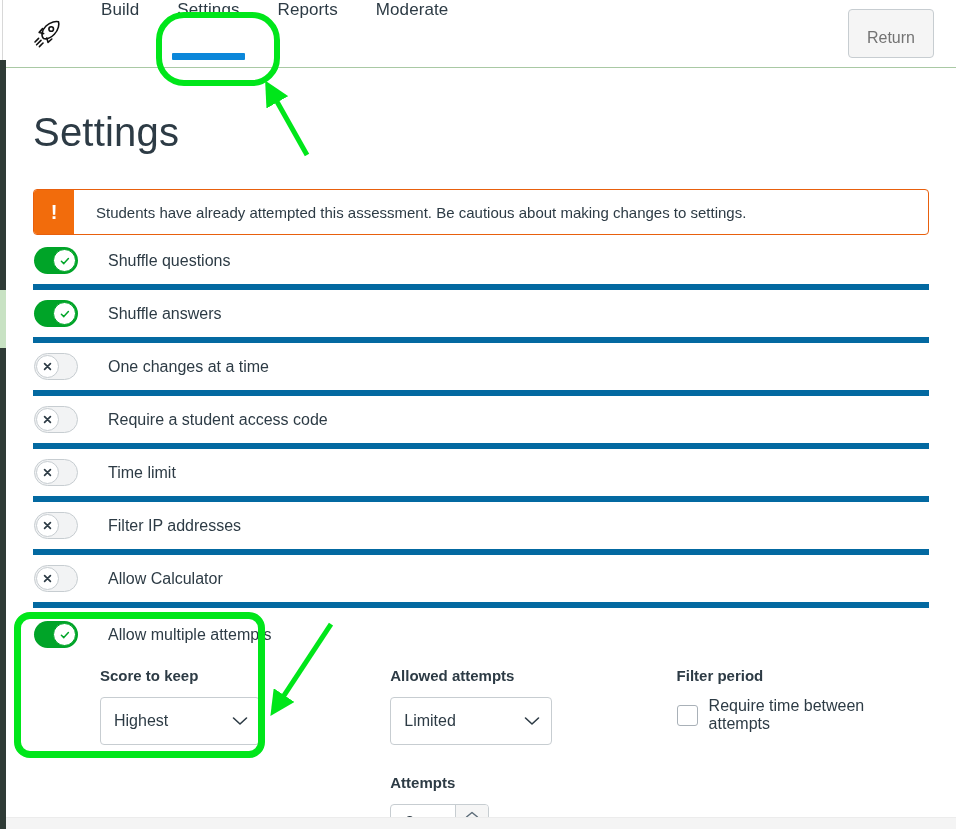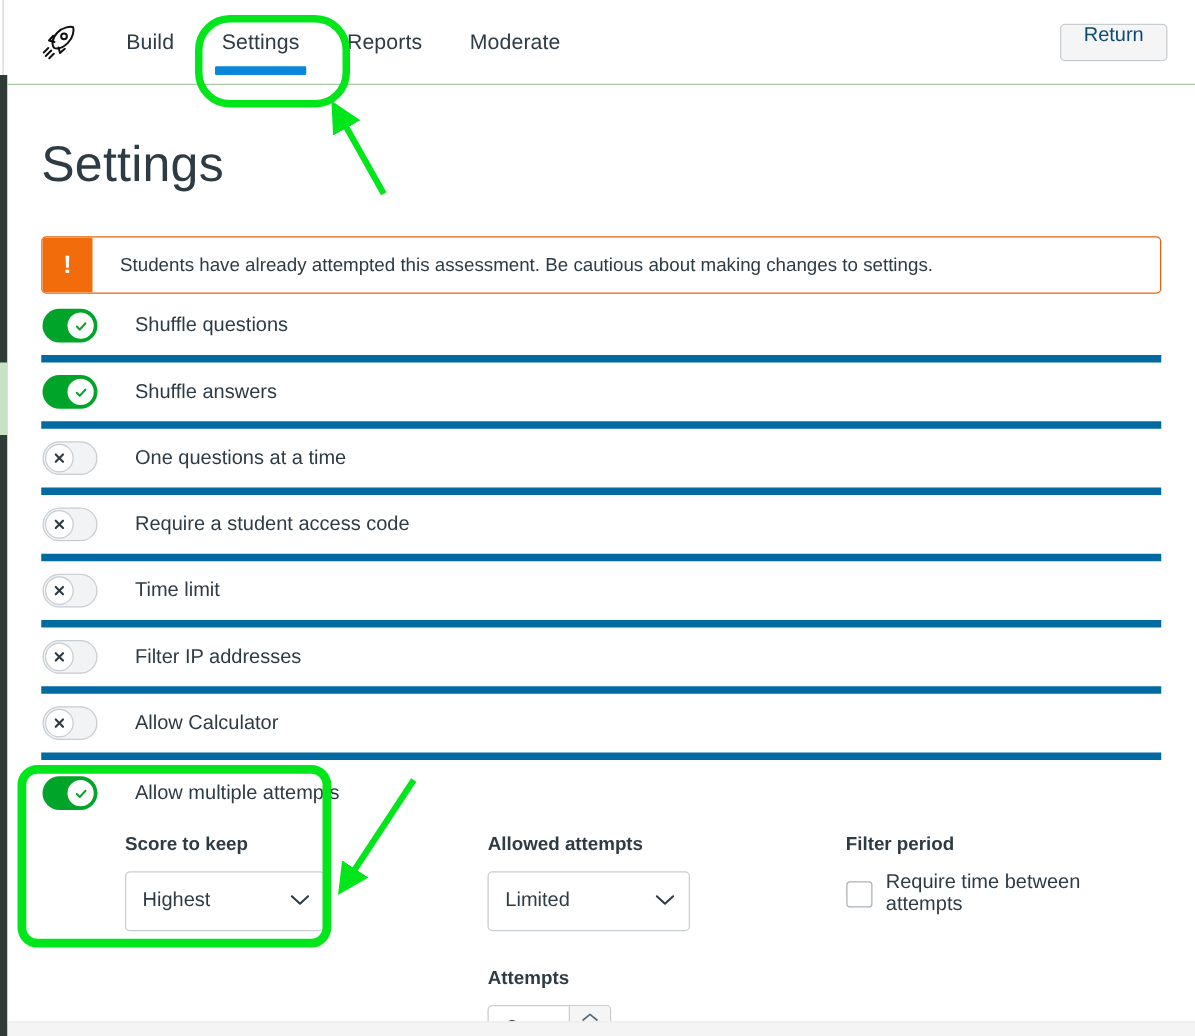--- a/index.html
+++ b/index.html
@@ -57,21 +57,21 @@
 
   .nav-items {
     display: flex;
     align-items: center;
     height: 68px;
   }
   .nav-item {
     position: relative;
     height: 68px;
     display: flex;
-    align-items: center;
+    align-items: flex-start;
     padding: 0 19px;
     font-size: 17px;
     color: #2d3b45;
     letter-spacing: 0.1px;
     cursor: pointer;
     white-space: nowrap;
   }
   .nav-item.active { color: #2d3b45; }
   .nav-item.active::after {
     content: "";
@@ -80,23 +80,23 @@
     bottom: 8px;
     height: 7px;
     background: #0b87da;
     border-radius: 1px;
   }
 
   .nav-spacer { flex: 1; }
 
   .return-btn {
     margin-right: 22px;
-    padding: 0 18px 10px;
+    padding: 19px 18px 10px;
     font-size: 16px;
-    color: #0c4a6e;
+    color: #737373;
     background: #f5f5f5;
     border: 1px solid #c7cdd1;
     border-radius: 4px;
     cursor: pointer;
     font-family: "Liberation Sans", sans-serif;
   }
 
   
   .page {
     position: absolute;
@@ -399,21 +399,21 @@
       </div>
 
       <div class="toggle-row">
         <div class="switch off">
           <div class="knob">
             <svg width="11" height="11" viewBox="0 0 11 11">
                 <path d="M2.6 2.6 L8.4 8.4 M8.4 2.6 L2.6 8.4" fill="none" stroke="#2d3b45" stroke-width="1.7" stroke-linecap="round"></path>
               </svg>
           </div>
         </div>
-        <div class="toggle-label">One questions at a time</div>
+        <div class="toggle-label">One changes at a time</div>
       </div>
 
       <div class="toggle-row">
         <div class="switch off">
           <div class="knob">
             <svg width="11" height="11" viewBox="0 0 11 11">
                 <path d="M2.6 2.6 L8.4 8.4 M8.4 2.6 L2.6 8.4" fill="none" stroke="#2d3b45" stroke-width="1.7" stroke-linecap="round"></path>
               </svg>
           </div>
         </div>

